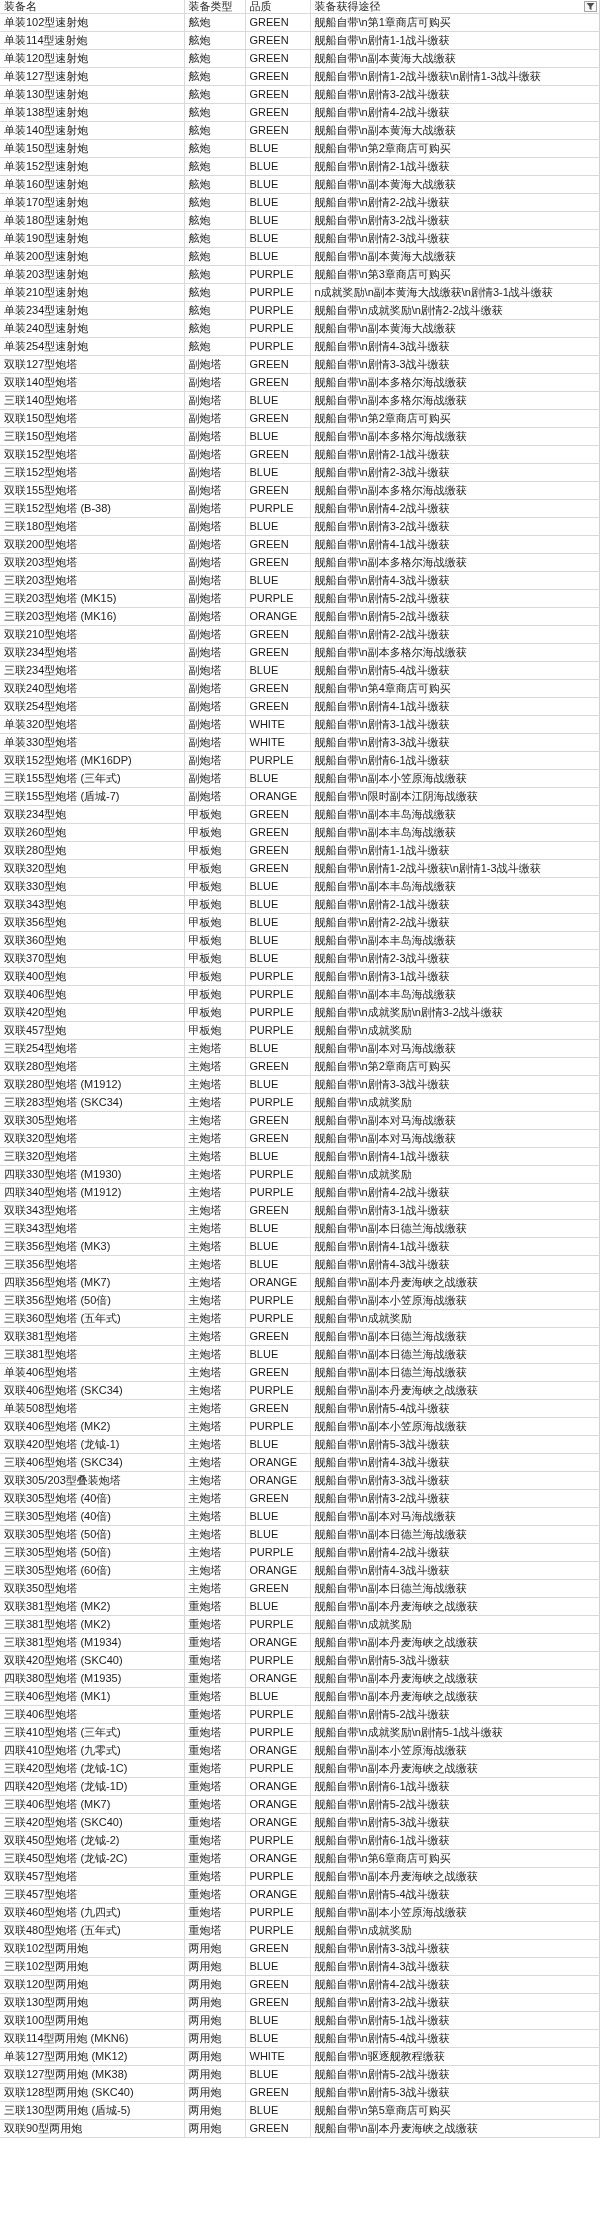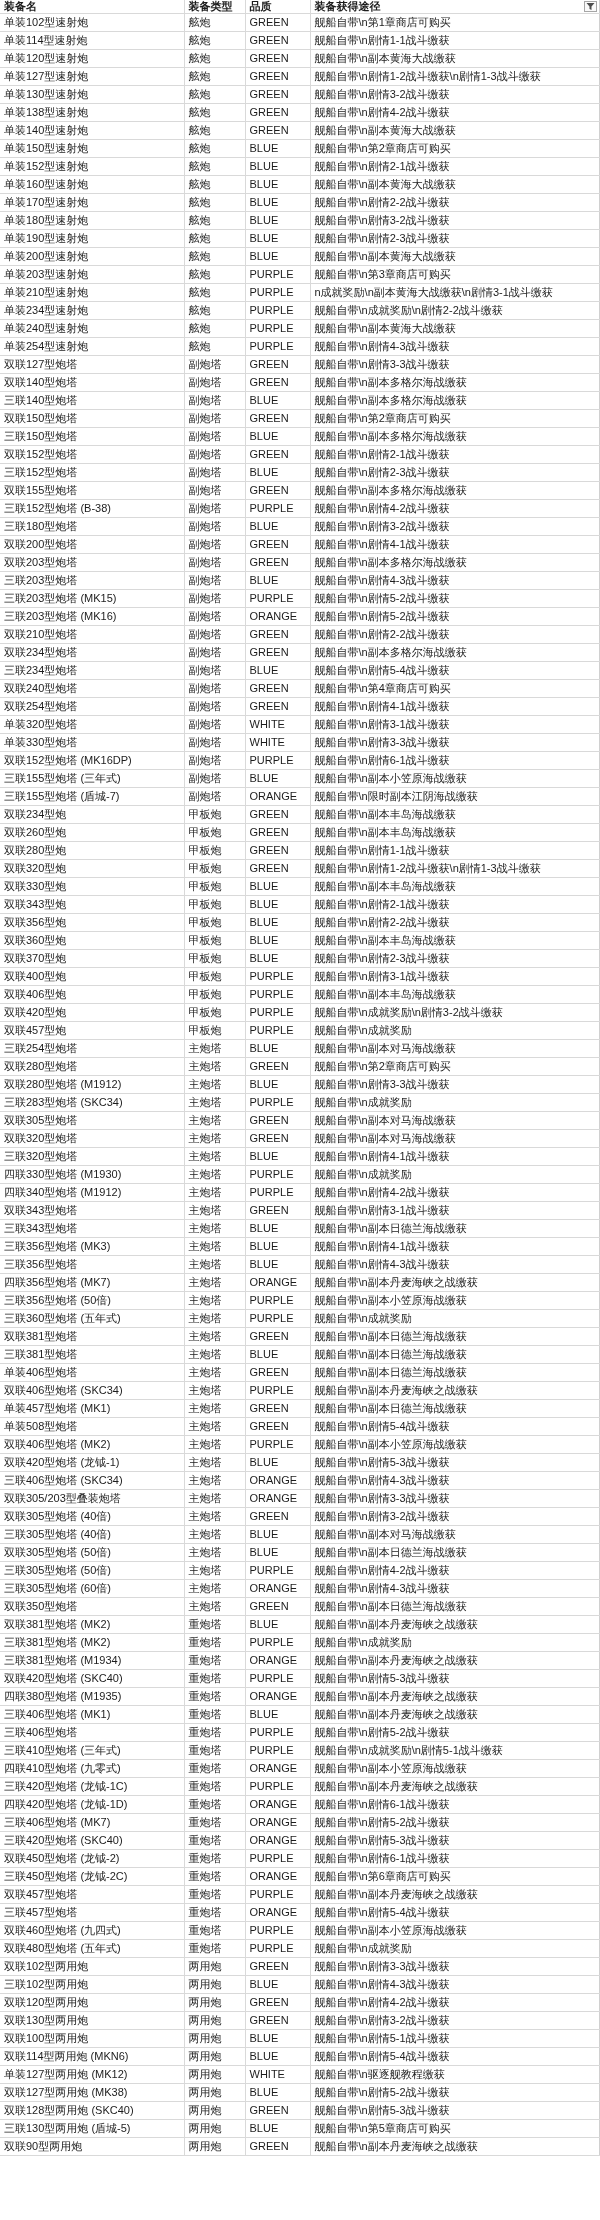--- a/index.html
+++ b/index.html
@@ -17,21 +17,21 @@
     border:1px solid #d9d9d9;
     font-size:11px;
     color:#1c1c1c;
     padding:0 2px 0 4px;
     white-space:nowrap;
     overflow:hidden;
     text-align:left;
     vertical-align:middle;
   }
   .sheet thead th{
-    font-weight:bold;
+    font-weight:normal;
     height:13px;
     line-height:13px;
     position:relative;
     border-top:none;
     margin-left:40px;
   }
   .sheet td{
     height:17px;
     line-height:17px;
     font-weight:normal;
@@ -536,26 +536,20 @@
     <td>GREEN</td>
     <td>舰船自带\n副本日德兰海战缴获</td>
   </tr>
       <tr>
     <td>双联406型炮塔 (SKC34)</td>
     <td>主炮塔</td>
     <td>PURPLE</td>
     <td>舰船自带\n副本丹麦海峡之战缴获</td>
   </tr>
       <tr>
-    <td>单装457型炮塔 (MK1)</td>
-    <td>主炮塔</td>
-    <td>GREEN</td>
-    <td>舰船自带\n副本日德兰海战缴获</td>
-  </tr>
-      <tr>
     <td>单装508型炮塔</td>
     <td>主炮塔</td>
     <td>GREEN</td>
     <td>舰船自带\n剧情5-4战斗缴获</td>
   </tr>
       <tr>
     <td>双联406型炮塔 (MK2)</td>
     <td>主炮塔</td>
     <td>PURPLE</td>
     <td>舰船自带\n副本小笠原海战缴获</td>

